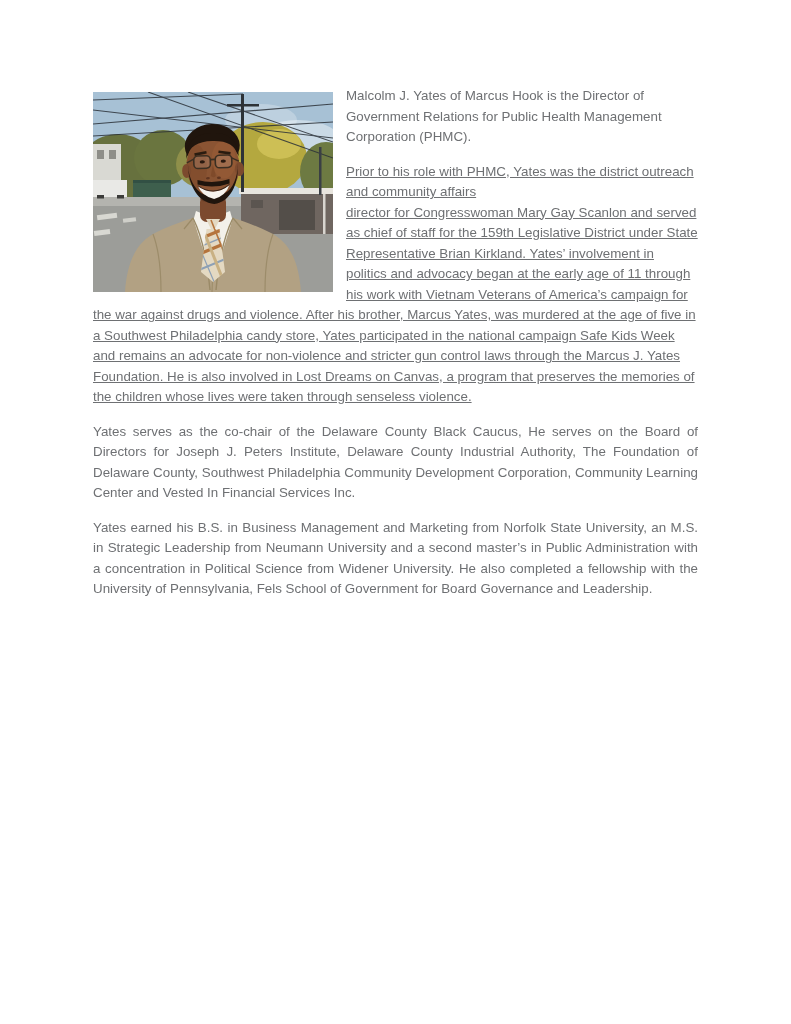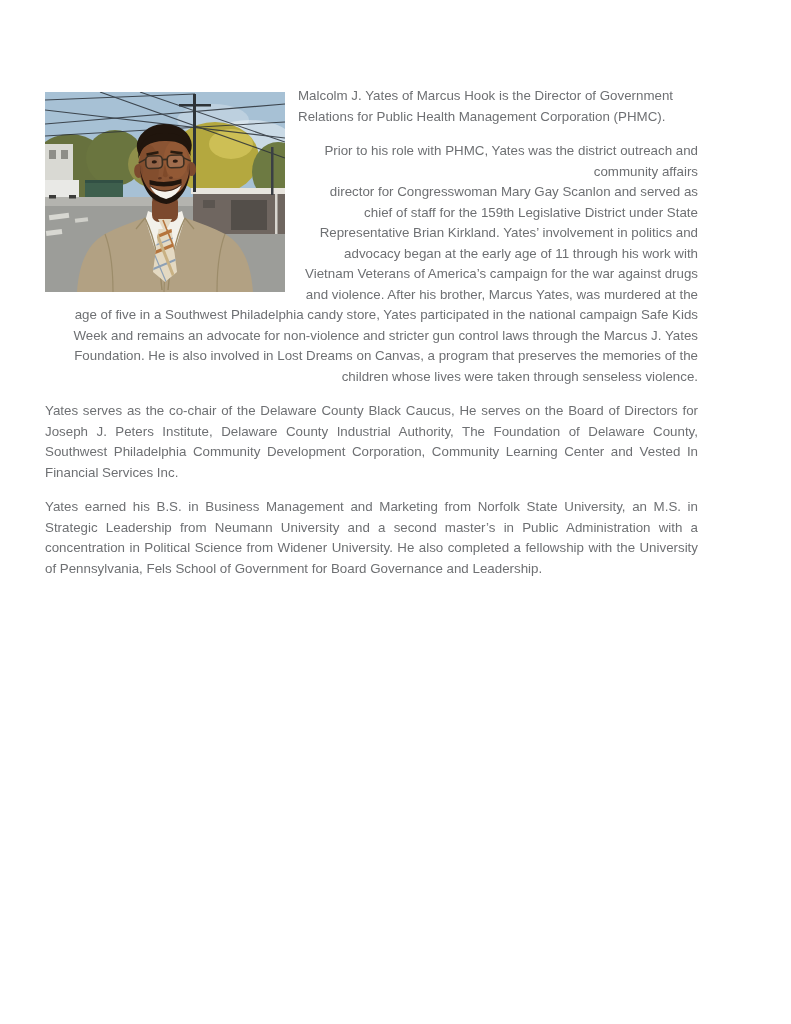--- a/index.html
+++ b/index.html
@@ -8,38 +8,38 @@
     background: #ffffff;
   }
   .page {
     position: relative;
     width: 791px;
     height: 1024px;
     background: #ffffff;
     overflow: hidden;
   }
   .content {
-    padding: 86px 93px 40px 45px;
+    padding: 86px 93px 40px 93px;
     font-family: "Liberation Sans", sans-serif;
     font-size: 13.333px;
     line-height: 20.5px;
     color: #6e7073;
   }
   .photo {
     float: left;
     width: 240px;
     height: 200px;
     margin: 6px 13px 0 0;
     display: block;
   }
   .para {
     margin: 0 0 14px 0;
   }
   .align-left    { text-align: left; }
-  .align-center  { text-align: right; white-space: pre-line; }
+  .align-center  { text-align: left; white-space: pre-line; text-decoration: underline; }
   .align-justify { text-align: justify; }
 </style>
 </head>
 <body>
 
 <div class="page">
   <div class="content">
 
     <svg class="photo" viewBox="0 0 240 200" xmlns="http://www.w3.org/2000/svg" role="img" aria-label="Malcolm J. Yates smiling outdoors in a tan suit, white shirt and plaid tie, standing on a street with trees, buildings, utility poles and power lines behind him">
       <defs>

